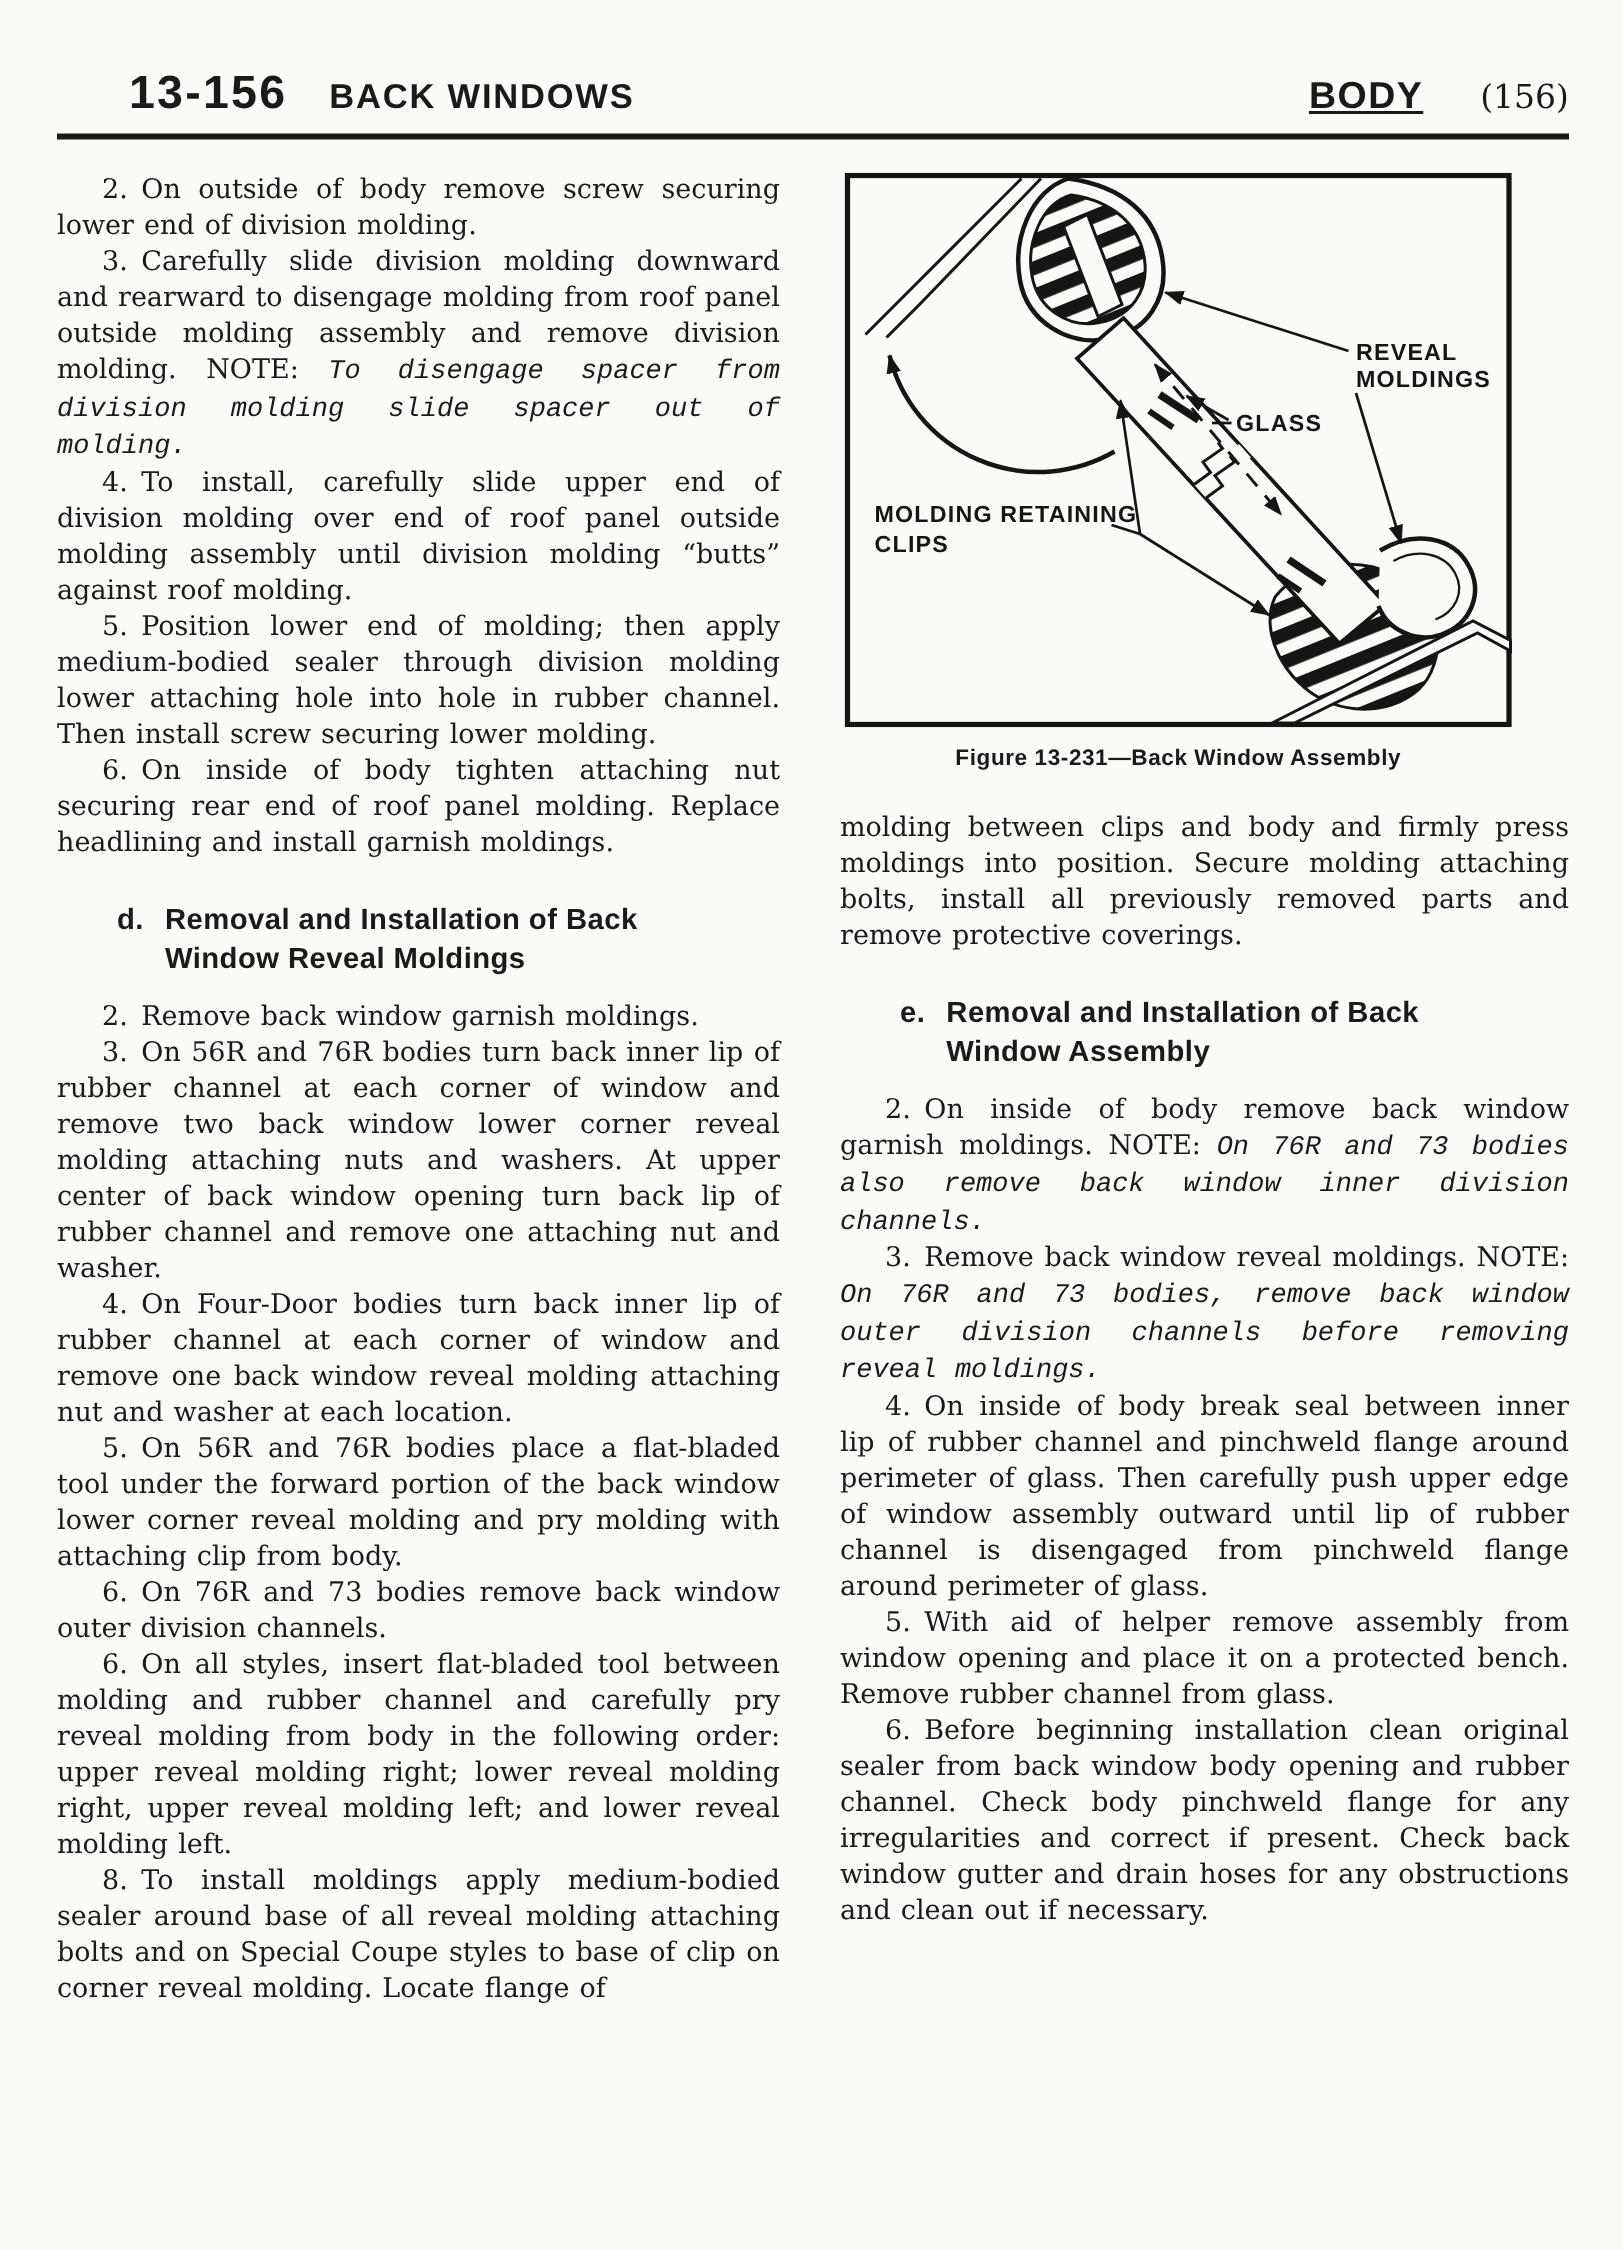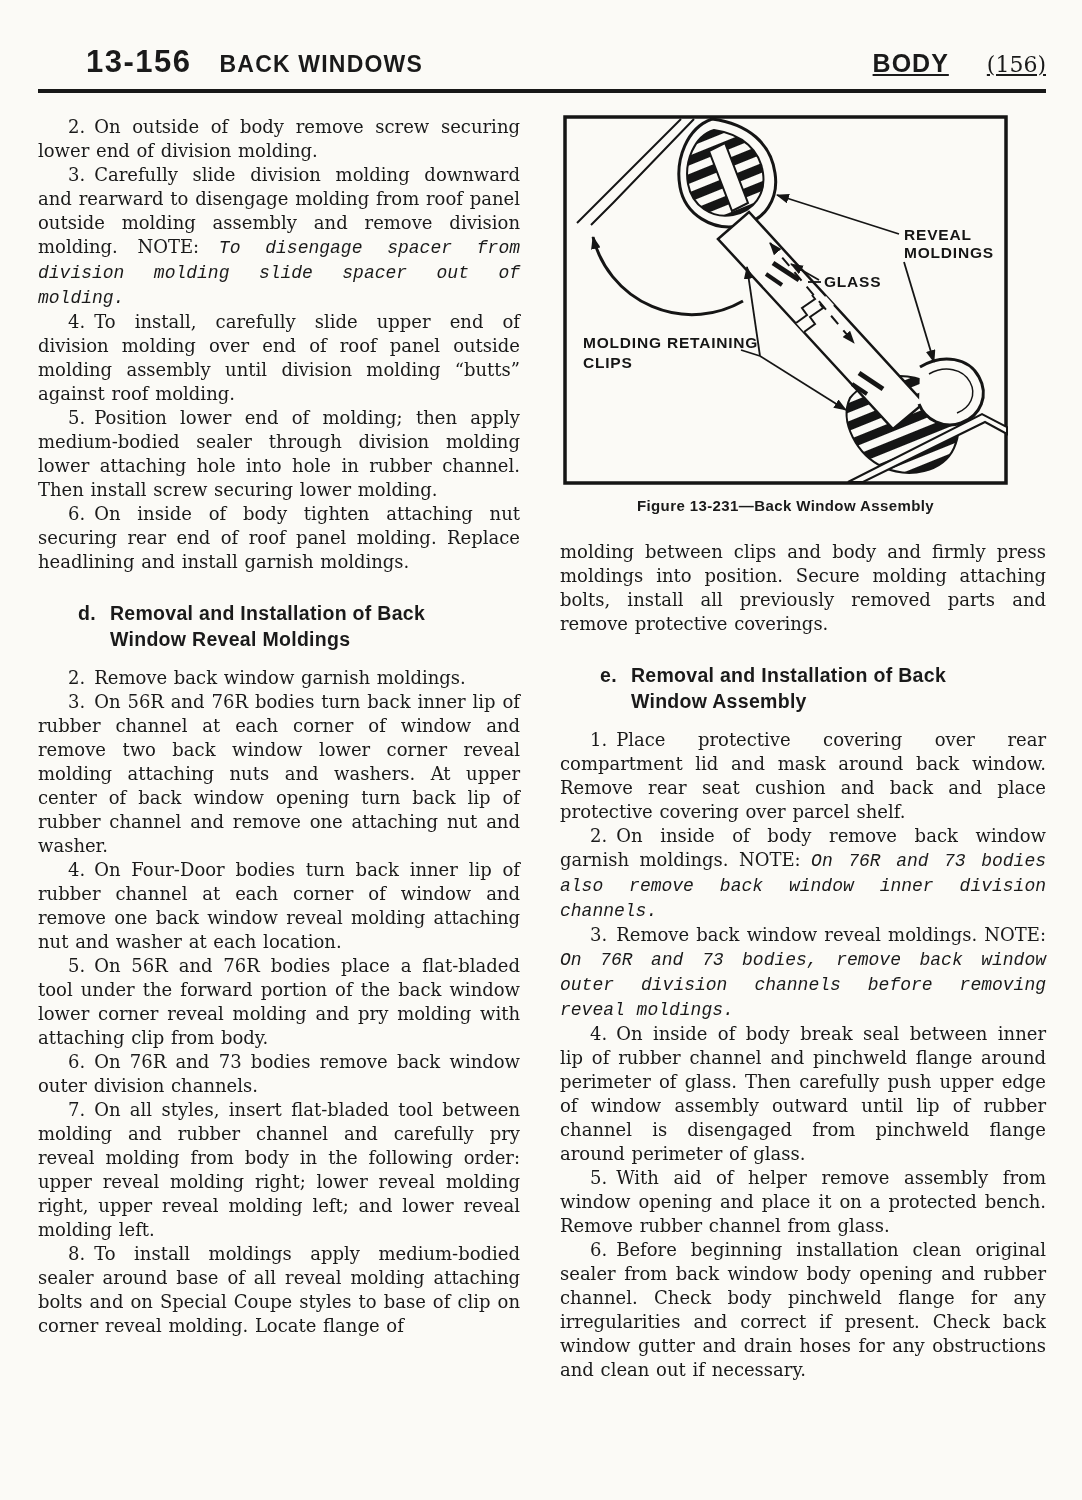--- a/index.html
+++ b/index.html
@@ -11,21 +11,21 @@
   .page{box-sizing:border-box;padding:44px 36px 0 38px;}
   .hdr{
     display:flex;justify-content:space-between;align-items:baseline;
     border-bottom:4px solid #181818;padding-bottom:9px;
   }
   .hdr-left{display:flex;align-items:baseline;gap:28px;}
   .sec-num{font:700 31px "Liberation Sans",sans-serif;letter-spacing:1.5px;margin-left:48px;}
   .sec-title{font:700 23px "Liberation Sans",sans-serif;letter-spacing:1.2px;}
   .hdr-right{display:flex;align-items:baseline;gap:38px;}
   .run-title{font:700 25px "Liberation Sans",sans-serif;letter-spacing:1px;text-decoration:underline;}
-  .page-num{font-size:22px;text-decoration:underline;}
+  .page-num{font-size:22px;}
   .columns{display:flex;gap:40px;margin-top:22px;}
   .col-left{width:482px;}
   .col-right{width:486px;}
   .para{
     margin:0;font-size:18px;line-height:24px;
     text-align:justify;text-indent:30px;word-spacing:1px;
   }
   .para.noindent{text-indent:0;}
   .para i{font-style:italic;font-family:Liberation Mono, monospace;}
   .sub-heading{
@@ -72,21 +72,21 @@
           <span class="sh-lines">
             <span>Removal and Installation of Back</span>
             <span>Window Reveal Moldings</span>
           </span>
         </div>
         <p class="para"><span>2. Remove back window garnish moldings.</span></p>
         <p class="para"><span>3. On 56R and 76R bodies turn back inner lip of rubber channel at each corner of window and remove two back window lower corner reveal molding attaching nuts and washers. At upper center of back window opening turn back lip of rubber channel and remove one attaching nut and washer.</span></p>
         <p class="para"><span>4. On Four-Door bodies turn back inner lip of rubber channel at each corner of window and remove one back window reveal molding attaching nut and washer at each location.</span></p>
         <p class="para"><span>5. On 56R and 76R bodies place a flat-bladed tool under the forward portion of the back window lower corner reveal molding and pry molding with attaching clip from body.</span></p>
         <p class="para"><span>6. On 76R and 73 bodies remove back window outer division channels.</span></p>
-        <p class="para"><span>7. On all styles, insert flat-bladed tool between molding and rubber channel and carefully pry reveal molding from body in the following order: upper reveal molding right; lower reveal molding right, upper reveal molding left; and lower reveal molding left.</span></p>
+        <p class="para"><span>6. On all styles, insert flat-bladed tool between molding and rubber channel and carefully pry reveal molding from body in the following order: upper reveal molding right; lower reveal molding right, upper reveal molding left; and lower reveal molding left.</span></p>
         <p class="para"><span>8. To install moldings apply medium-bodied sealer around base of all reveal molding attaching bolts and on Special Coupe styles to base of clip on corner reveal molding. Locate flange of</span></p>
       </div>
 
     <div class="col-right">
       <figure class="fig">
         <svg viewBox="0 0 445 370" width="447" height="370">
           <defs>
             <pattern id="hatch" patternUnits="userSpaceOnUse" width="17" height="17" patternTransform="rotate(-22)">
               <rect width="17" height="17" fill="#fbfaf6"></rect>
               <rect width="17" height="9" fill="#151515"></rect>
@@ -151,21 +151,20 @@
 
       <div>
           <p class="para noindent"><span>molding between clips and body and firmly press moldings into position. Secure molding attaching bolts, install all previously removed parts and remove protective coverings.</span></p>
           <div class="sub-heading">
             <span class="sh-letter">e.</span>
             <span class="sh-lines">
               <span>Removal and Installation of Back</span>
               <span>Window Assembly</span>
             </span>
           </div>
-          <p class="para"><span>1. Place protective covering over rear compartment lid and mask around back window. Remove rear seat cushion and back and place protective covering over parcel shelf.</span></p>
           <p class="para"><span>2. On inside of body remove back window garnish moldings. NOTE: </span><i>On 76R and 73 bodies also remove back window inner division channels.</i></p>
           <p class="para"><span>3. Remove back window reveal moldings. NOTE: </span><i>On 76R and 73 bodies, remove back window outer division channels before removing reveal moldings.</i></p>
           <p class="para"><span>4. On inside of body break seal between inner lip of rubber channel and pinchweld flange around perimeter of glass. Then carefully push upper edge of window assembly outward until lip of rubber channel is disengaged from pinchweld flange around perimeter of glass.</span></p>
           <p class="para"><span>5. With aid of helper remove assembly from window opening and place it on a protected bench. Remove rubber channel from glass.</span></p>
           <p class="para"><span>6. Before beginning installation clean original sealer from back window body opening and rubber channel. Check body pinchweld flange for any irregularities and correct if present. Check back window gutter and drain hoses for any obstructions and clean out if necessary.</span></p>
         </div>
     </div>
   </div>
 </div>
 

